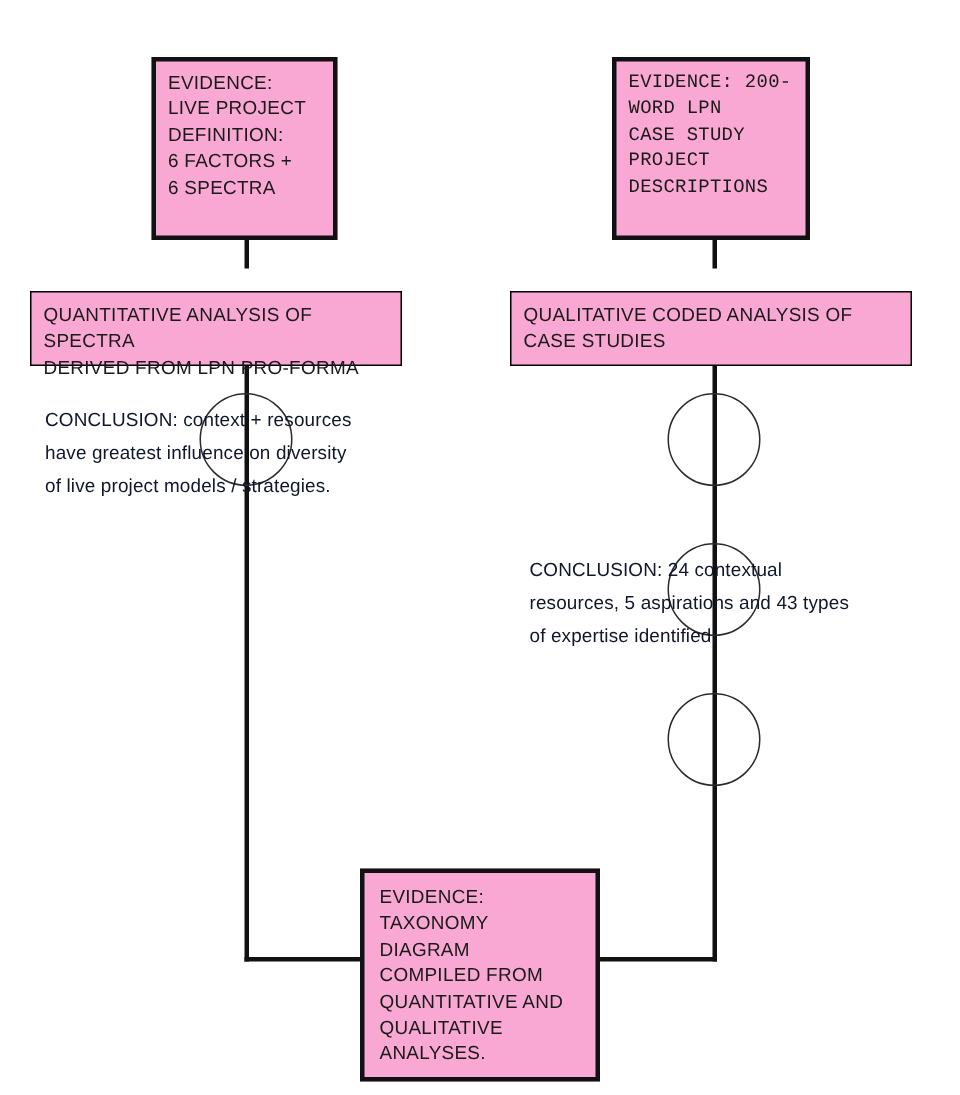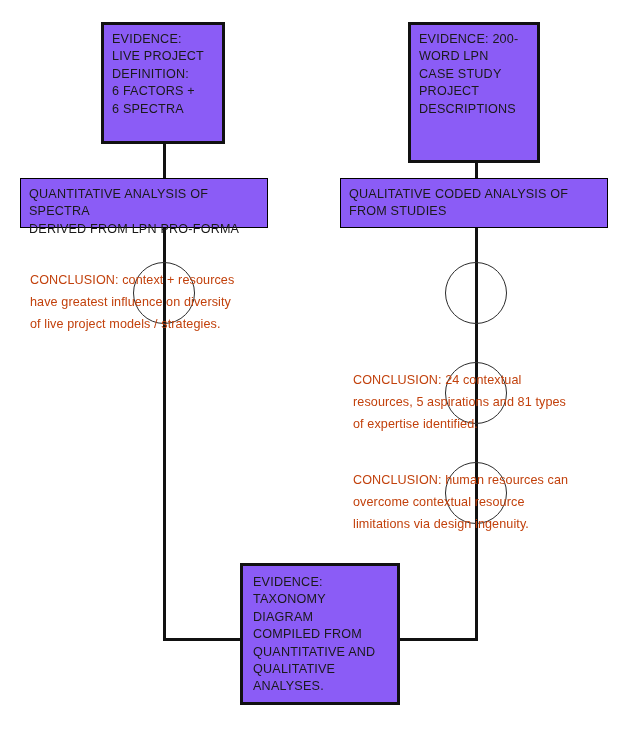--- a/index.html
+++ b/index.html
@@ -16,23 +16,24 @@
     width: 640px;
     height: 730px;
     background: #ffffff;
     overflow: hidden;
   }
 
   
   .node {
     position: absolute;
     box-sizing: border-box;
-    background: #8b5cf6;
+    background: #f9a8d4;
     border: 1px solid #000000;
     z-index: 5;
+    margin-top: 16px;
   }
   .node.heavy {
     border: 3px solid #111111;
   }
   .node .node-text {
     position: absolute;
     left: 8px;
     top: 6px;
     right: 4px;
     font-size: 12.6px;
@@ -62,21 +63,21 @@
     border-radius: 50%;
     background: transparent;
     z-index: 3;
   }
 
   .note {
     position: absolute;
     font-size: 12.6px;
     line-height: 22px;
     letter-spacing: 0.1px;
-    color: #c2410c;
+    color: #0f172a;
     white-space: pre-line;
     z-index: 4;
     background: transparent;
   }
 </style>
 </head>
 <body>
 
 <div id="canvas">
 
@@ -98,51 +99,48 @@
   <div class="vline" style="left:163px; top:228px; height:413px;"></div>
 
   <div class="hline" style="left:163px; top:638px; width:80px;"></div>
 
   <div class="circle" style="left:133px; top:262px; width:62px; height:62px;"></div>
 
   <div class="note" style="left:30px; top:269px; width:288px;">CONCLUSION: context + resources
 have greatest influence on diversity
 of live project models / strategies.</div>
 
-  <div class="node heavy" style="left:408px; top:22px; width:132px; height:141px;">
+  <div class="node heavy" style="left:408px; top:22px; width:132px; height:122px;font-family:Liberation Mono, monospace;">
     <div class="node-text">EVIDENCE: 200-
 WORD LPN
 CASE STUDY
 PROJECT
 DESCRIPTIONS</div>
   </div>
 
   <div class="vline" style="left:475px; top:143px; height:36px;"></div>
 
   <div class="node" style="left:340px; top:178px; width:268px; height:50px;">
     <div class="node-text" style="top:7px;">QUALITATIVE CODED ANALYSIS OF
-FROM STUDIES</div>
+CASE STUDIES</div>
   </div>
 
   <div class="vline" style="left:475px; top:228px; height:413px;"></div>
 
   <div class="hline" style="left:398px; top:638px; width:80px;"></div>
 
   <div class="circle" style="left:445px; top:262px; width:62px; height:62px;"></div>
   <div class="circle" style="left:445px; top:362px; width:62px; height:62px;"></div>
   <div class="circle" style="left:445px; top:462px; width:62px; height:62px;"></div>
 
 
   <div class="note" style="left:353px; top:369px; width:272px;">CONCLUSION: 24 contextual
-resources, 5 aspirations and 81 types
+resources, 5 aspirations and 43 types
 of expertise identified.</div>
 
-  <div class="note" style="left:353px; top:469px; width:272px;">CONCLUSION: human resources can
-overcome contextual resource
-limitations via design ingenuity.</div>
 
   <div class="node heavy" style="left:240px; top:563px; width:160px; height:142px;">
     <div class="node-text" style="left:10px; top:8px;">EVIDENCE:
 TAXONOMY
 DIAGRAM
 COMPILED FROM
 QUANTITATIVE AND
 QUALITATIVE
 ANALYSES.</div>
   </div>

